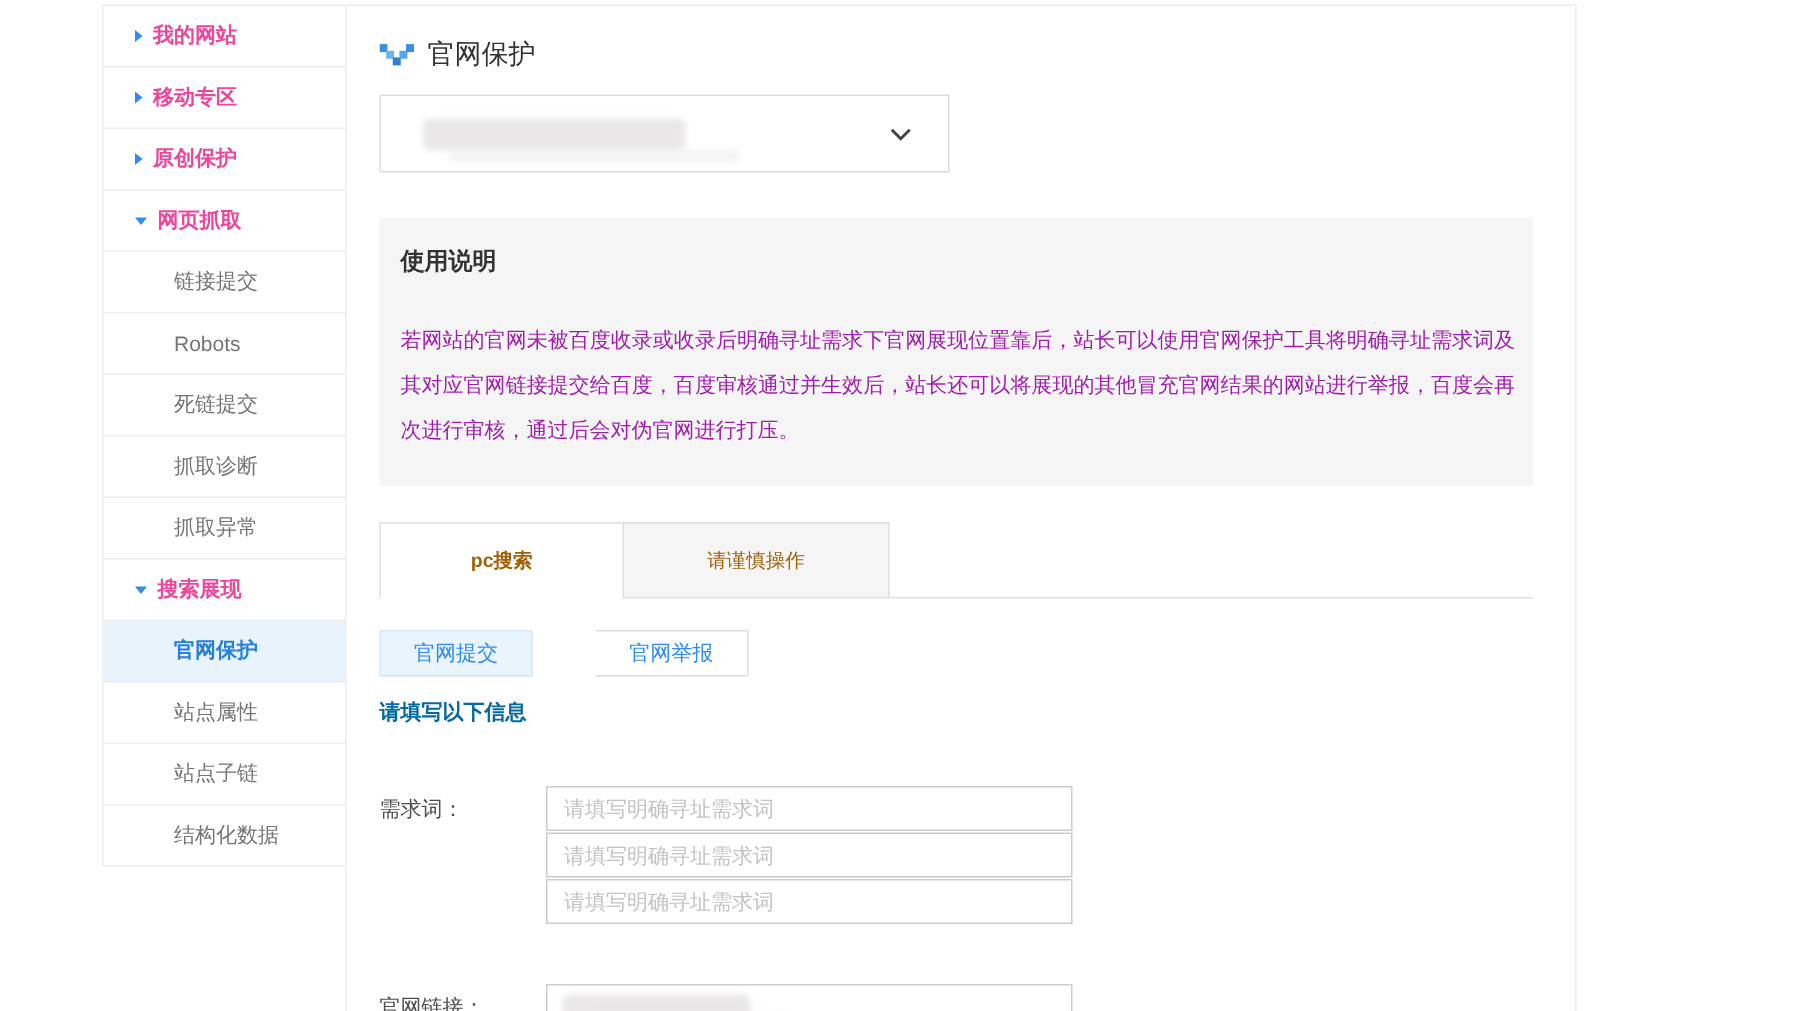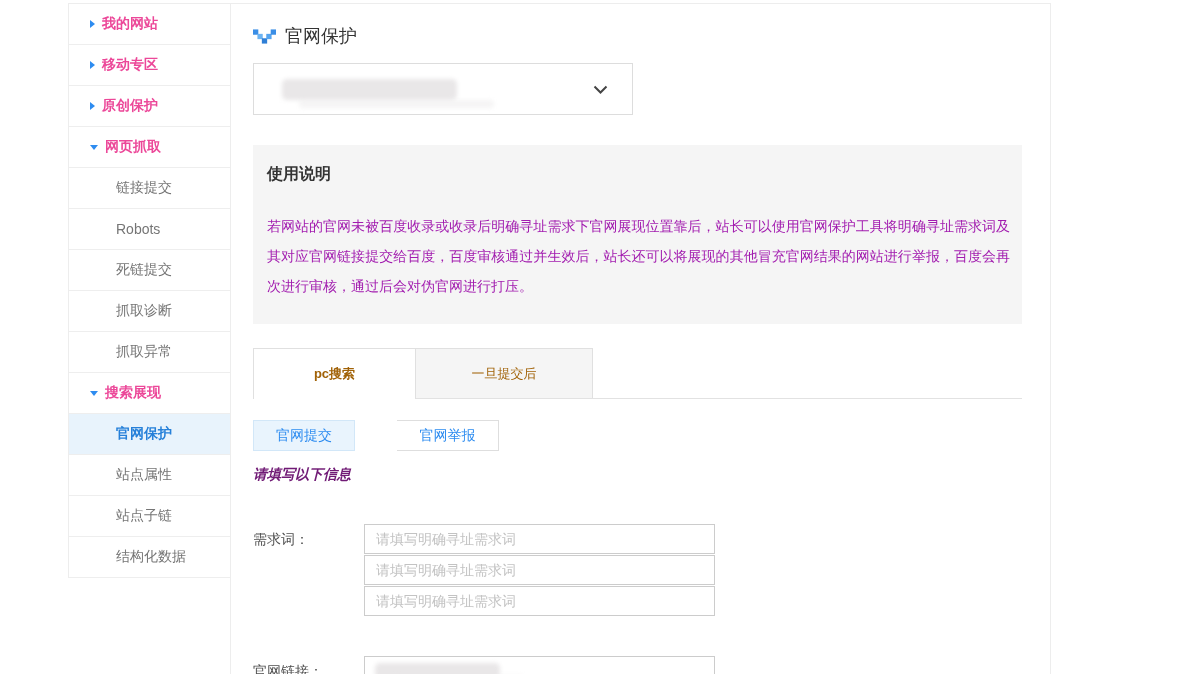--- a/index.html
+++ b/index.html
@@ -69,21 +69,21 @@
   .tabs .baseline{position:absolute;left:163px;right:0;bottom:0;height:1px;background:#e2e2e2;}
   
   .subtabs{margin-top:21px;display:flex;gap:42px;}
   .subtab{
     width:102px;height:31px;box-sizing:border-box;line-height:29px;
     text-align:center;font-size:14px;color:#2d8cf0;cursor:pointer;
   }
   .subtab.active{background:#e9f4fd;border:1px solid #d2e7f8;}
   .subtab.inactive{background:#fff;border:1px solid #dedede;border-left:none;}
   
-  .section-title{margin-top:15px;font-size:14px;font-weight:bold;color:#701a75;font-style:italic;}
+  .section-title{margin-top:15px;font-size:14px;font-weight:bold;color:#0369a1;}
   .note{margin-top:9px;font-size:13px;color:#666;white-space:nowrap;}
   .note .count{color:#2d8cf0;}
   .form{margin-top:21px;}
   .form-row{display:flex;margin-bottom:12px;margin-top:40px;}
   .form-label{width:111px;flex:0 0 auto;font-size:14px;color:#4f4f4f;padding-top:7px;}
   .inputs-col{display:flex;flex-direction:column;gap:1px;}
   .txt-input{
     width:351px;height:30px;box-sizing:border-box;border:1px solid #ccc;
     padding:0 11px;font-size:14px;color:#333;outline:none;background:#fff;
     font-family:"Liberation Sans","DejaVu Sans",sans-serif;
@@ -168,21 +168,21 @@
     </svg>
   </div>
 
   <section class="usage">
     <h2 class="usage-title">使用说明</h2>
     <p class="usage-body">若网站的官网未被百度收录或收录后明确寻址需求下官网展现位置靠后，站长可以使用官网保护工具将明确寻址需求词及其对应官网链接提交给百度，百度审核通过并生效后，站长还可以将展现的其他冒充官网结果的网站进行举报，百度会再次进行审核，通过后会对伪官网进行打压。</p>
   </section>
 
   <div class="tabs">
     <div class="tab active">pc搜索</div>
-    <div class="tab inactive">一旦提交后</div>
+    <div class="tab inactive">请谨慎操作</div>
     <div class="baseline"></div>
   </div>
 
   <div class="subtabs">
     <div class="subtab active">官网提交</div>
     <div class="subtab inactive">官网举报</div>
   </div>
 
   <div class="section-title">请填写以下信息</div>
 

